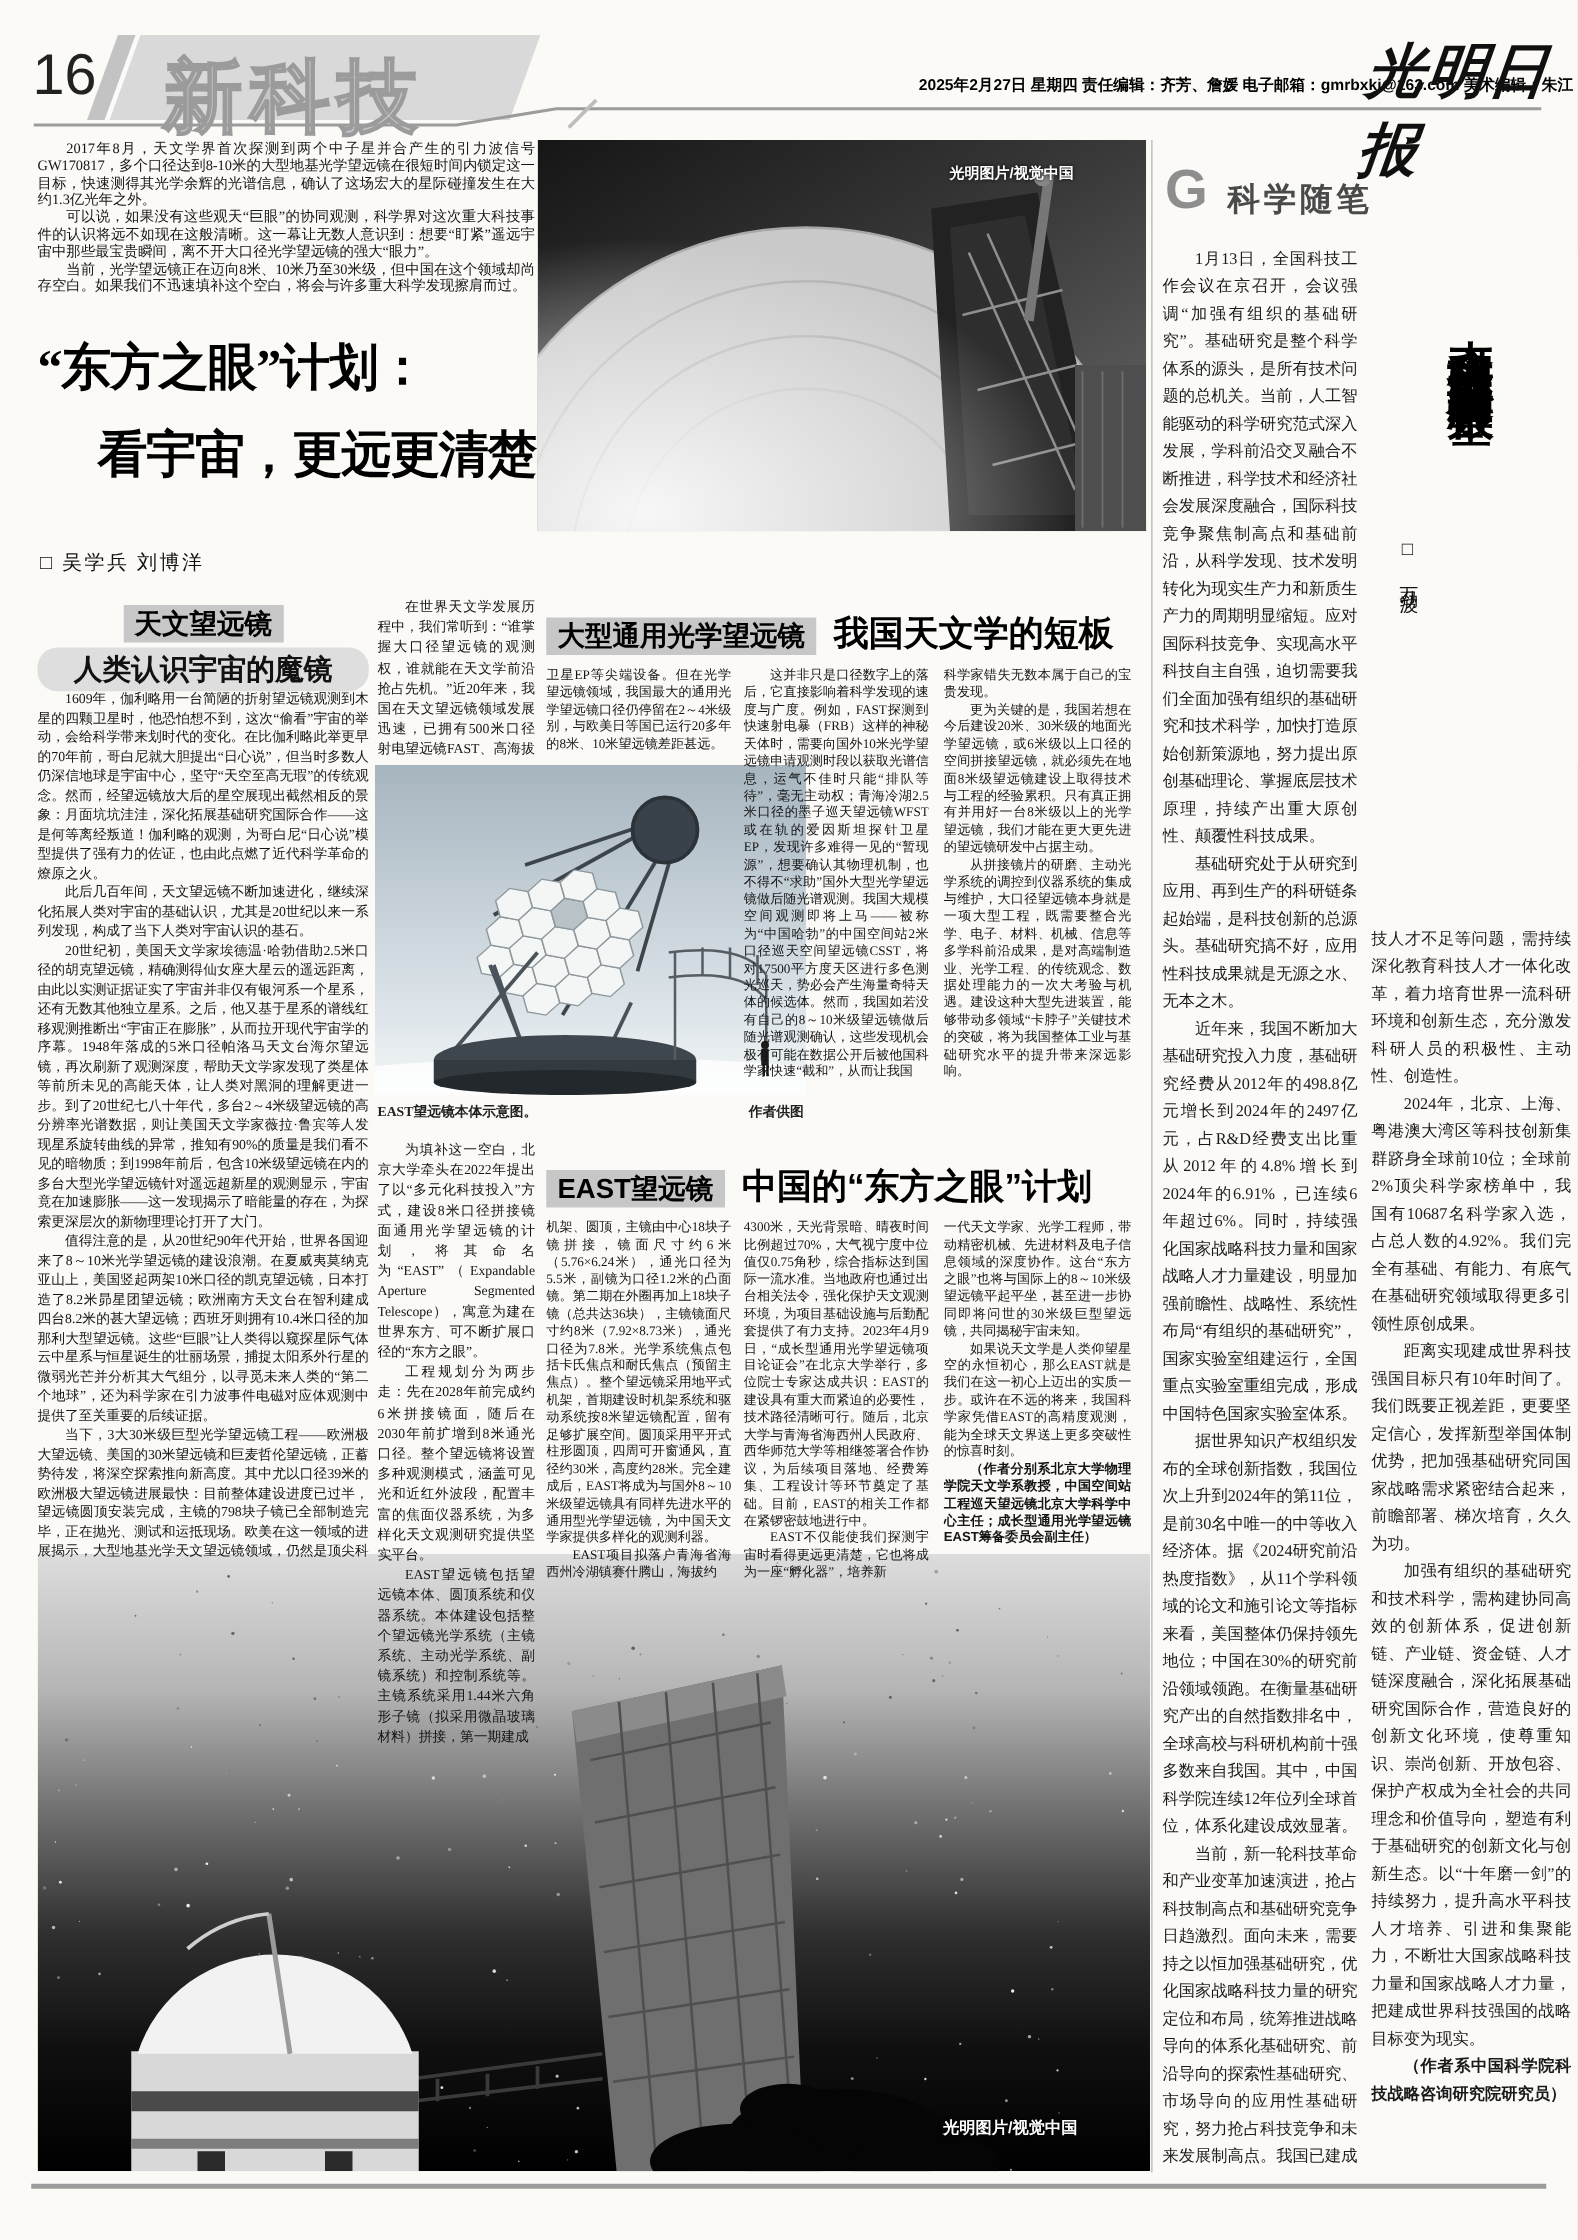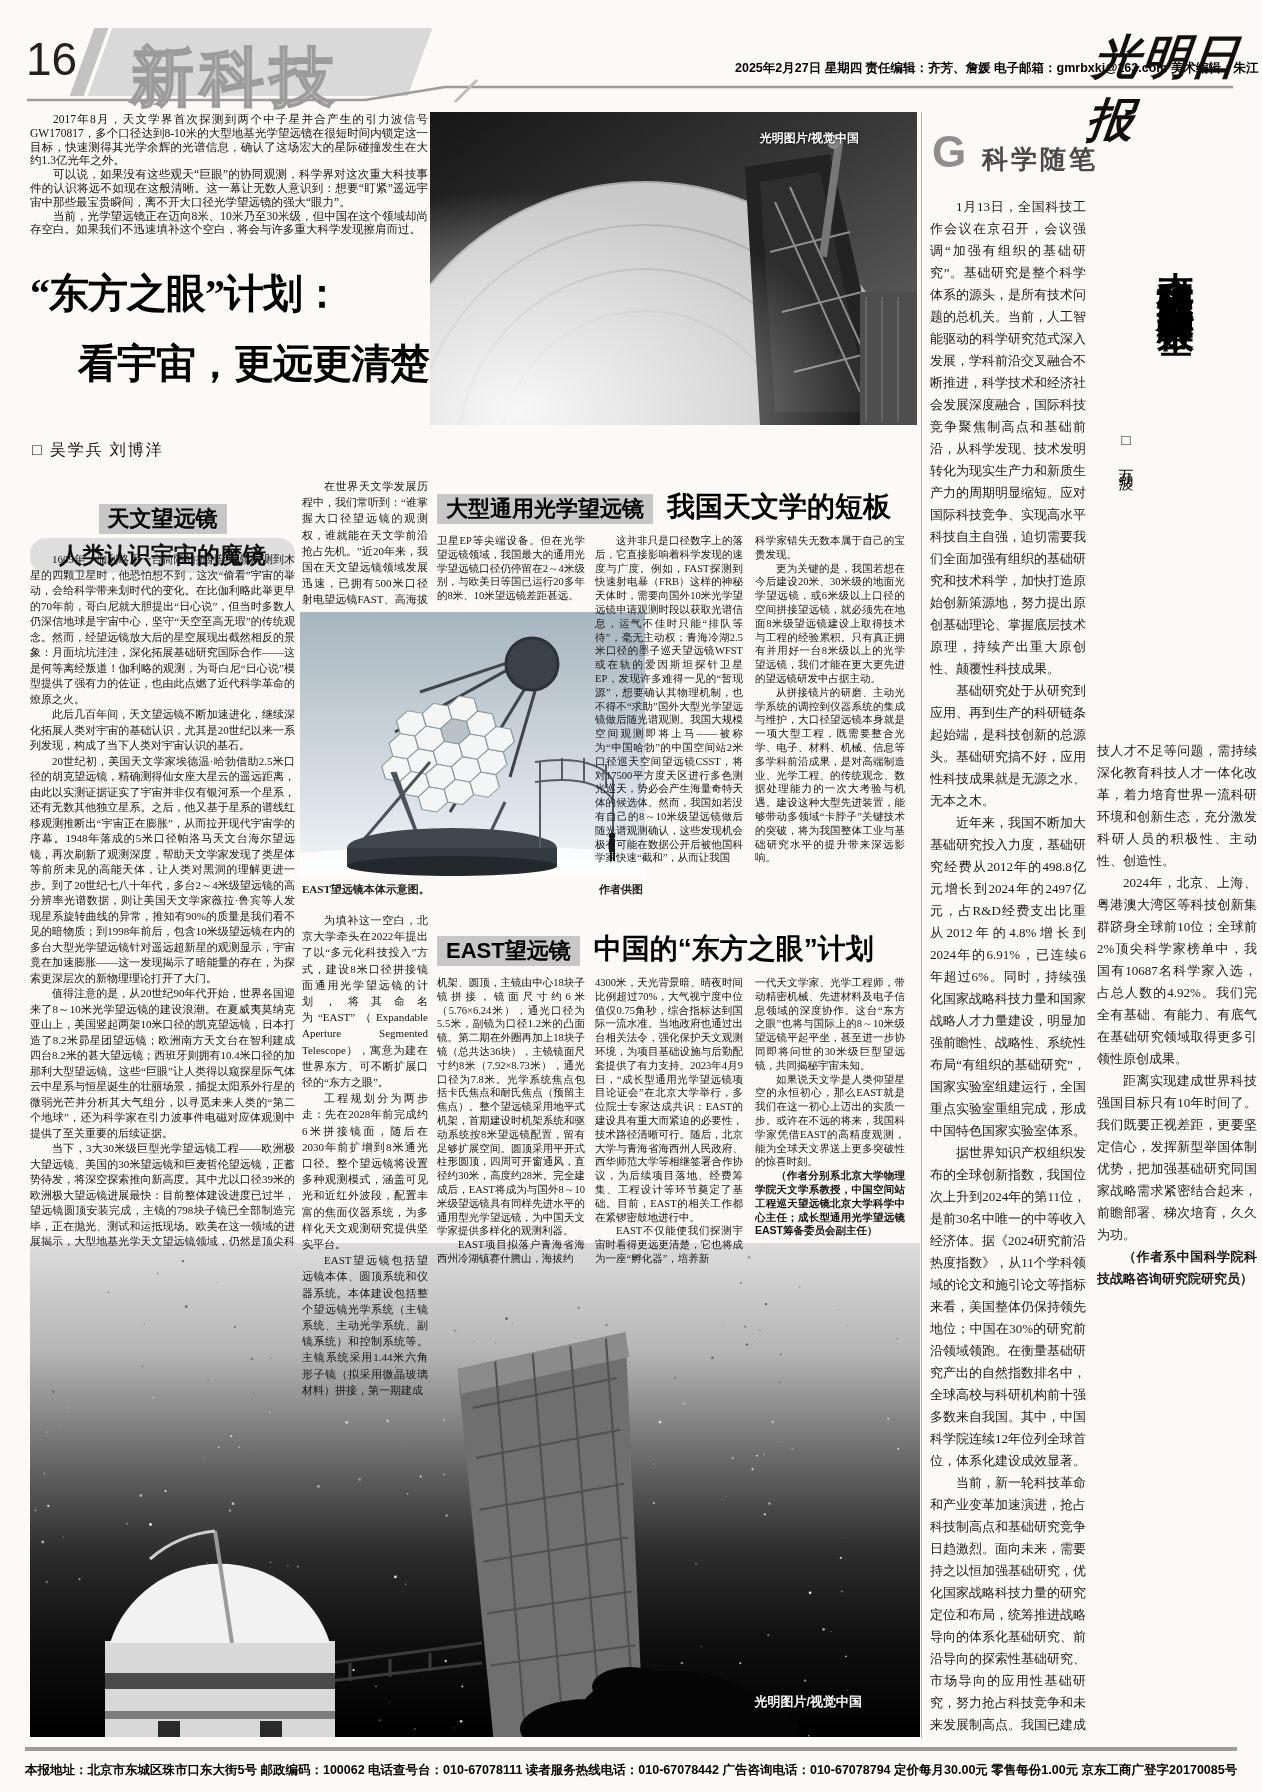--- a/index.html
+++ b/index.html
@@ -108,21 +108,21 @@
   <div class="col c-intro" style="left:30px;top:113px;width:398px;height:148px;">
     <p>2017年8月，天文学界首次探测到两个中子星并合产生的引力波信号GW170817，多个口径达到8-10米的大型地基光学望远镜在很短时间内锁定这一目标，快速测得其光学余辉的光谱信息，确认了这场宏大的星际碰撞发生在大约1.3亿光年之外。</p>
     <p>可以说，如果没有这些观天“巨眼”的协同观测，科学界对这次重大科技事件的认识将远不如现在这般清晰。这一幕让无数人意识到：想要“盯紧”遥远宇宙中那些最宝贵瞬间，离不开大口径光学望远镜的强大“眼力”。</p>
     <p>当前，光学望远镜正在迈向8米、10米乃至30米级，但中国在这个领域却尚存空白。如果我们不迅速填补这个空白，将会与许多重大科学发现擦肩而过。</p>
   </div>
 
   <div class="abs headline" style="left:30px;top:266px;">“东方之眼”计划：</div>
   <div class="abs headline" style="left:78px;top:336px;">看宇宙，更远更清楚</div>
   <div class="abs authors" style="left:32px;top:440px;">□  吴学兵   刘博洋</div>
 
-  <div class="abs" style="left:30px;top:504px;width:265px;text-align:center;">
+  <div class="abs" style="left:30px;top:484px;width:265px;text-align:center;">
     <span class="sec-tag">天文望远镜</span>
     <div class="sec1-title-box">人类认识宇宙的魔镜</div>
   </div>
 
   <div class="col c-one" style="left:30px;top:552px;width:265px;height:694px;z-index:2;">
     <p>1609年，伽利略用一台简陋的折射望远镜观测到木星的四颗卫星时，他恐怕想不到，这次“偷看”宇宙的举动，会给科学带来划时代的变化。在比伽利略此举更早的70年前，哥白尼就大胆提出“日心说”，但当时多数人仍深信地球是宇宙中心，坚守“天空至高无瑕”的传统观念。然而，经望远镜放大后的星空展现出截然相反的景象：月面坑坑洼洼，深化拓展基础研究国际合作——这是何等离经叛道！伽利略的观测，为哥白尼“日心说”模型提供了强有力的佐证，也由此点燃了近代科学革命的燎原之火。</p>
     <p>此后几百年间，天文望远镜不断加速进化，继续深化拓展人类对宇宙的基础认识，尤其是20世纪以来一系列发现，构成了当下人类对宇宙认识的基石。</p>
     <p>20世纪初，美国天文学家埃德温·哈勃借助2.5米口径的胡克望远镜，精确测得仙女座大星云的遥远距离，由此以实测证据证实了宇宙并非仅有银河系一个星系，还有无数其他独立星系。之后，他又基于星系的谱线红移观测推断出“宇宙正在膨胀”，从而拉开现代宇宙学的序幕。1948年落成的5米口径帕洛马天文台海尔望远镜，再次刷新了观测深度，帮助天文学家发现了类星体等前所未见的高能天体，让人类对黑洞的理解更进一步。到了20世纪七八十年代，多台2～4米级望远镜的高分辨率光谱数据，则让美国天文学家薇拉·鲁宾等人发现星系旋转曲线的异常，推知有90%的质量是我们看不见的暗物质；到1998年前后，包含10米级望远镜在内的多台大型光学望远镜针对遥远超新星的观测显示，宇宙竟在加速膨胀——这一发现揭示了暗能量的存在，为探索更深层次的新物理理论打开了大门。</p>
     <p>值得注意的是，从20世纪90年代开始，世界各国迎来了8～10米光学望远镜的建设浪潮。在夏威夷莫纳克亚山上，美国竖起两架10米口径的凯克望远镜，日本打造了8.2米昴星团望远镜；欧洲南方天文台在智利建成四台8.2米的甚大望远镜；西班牙则拥有10.4米口径的加那利大型望远镜。这些“巨眼”让人类得以窥探星际气体云中星系与恒星诞生的壮丽场景，捕捉太阳系外行星的微弱光芒并分析其大气组分，以寻觅未来人类的“第二个地球”，还为科学家在引力波事件电磁对应体观测中提供了至关重要的后续证据。</p>
     <p>当下，3大30米级巨型光学望远镜工程——欧洲极大望远镜、美国的30米望远镜和巨麦哲伦望远镜，正蓄势待发，将深空探索推向新高度。其中尤以口径39米的欧洲极大望远镜进展最快：目前整体建设进度已过半，望远镜圆顶安装完成，主镜的798块子镜已全部制造完毕，正在抛光、测试和运抵现场。欧美在这一领域的进展揭示，大型地基光学天文望远镜领域，仍然是顶尖科技强国群雄逐鹿的科学高地。</p>
@@ -494,19 +494,19 @@
     <p>当前，新一轮科技革命和产业变革加速演进，抢占科技制高点和基础研究竞争日趋激烈。面向未来，需要持之以恒加强基础研究，优化国家战略科技力量的研究定位和布局，统筹推进战略导向的体系化基础研究、前沿导向的探索性基础研究、市场导向的应用性基础研究，努力抢占科技竞争和未来发展制高点。我国已建成世界上规模最大的科技人才队伍和科技创新体系，科技创新正在从“跟踪学习”向“原创引领”转变、从“量的积累”向“质的飞跃”迈进、从“点的突破”向“系统能力提升”跃升，这是产生世界级科学大师、顶尖科学人才、卓越科学人才、科学英才以及引领性标志性科学发现、科学思想和原创理论的基础。我国针对原始创新能力相对薄弱、一些关键核心技术仍然受制于人、顶尖科</p>
   </div>
 
   <div class="abs v-title" style="left:1150px;top:242px;height:480px;">夯实科技强国建设的科学根基</div>
   <div class="abs v-author" style="left:1116px;top:432px;height:130px;">□ 万劲波</div>
 
   <div class="col c-kai" style="left:1097px;top:740px;width:160px;height:996px;">
     <p class="noind">技人才不足等问题，需持续深化教育科技人才一体化改革，着力培育世界一流科研环境和创新生态，充分激发科研人员的积极性、主动性、创造性。</p>
     <p>2024年，北京、上海、粤港澳大湾区等科技创新集群跻身全球前10位；全球前2%顶尖科学家榜单中，我国有10687名科学家入选，占总人数的4.92%。我们完全有基础、有能力、有底气在基础研究领域取得更多引领性原创成果。</p>
     <p>距离实现建成世界科技强国目标只有10年时间了。我们既要正视差距，更要坚定信心，发挥新型举国体制优势，把加强基础研究同国家战略需求紧密结合起来，前瞻部署、梯次培育，久久为功。</p>
+    <p>加强有组织的基础研究和技术科学，需构建协同高效的创新体系，促进创新链、产业链、资金链、人才链深度融合，深化拓展基础研究国际合作，营造良好的创新文化环境，使尊重知识、崇尚创新、开放包容、保护产权成为全社会的共同理念和价值导向，塑造有利于基础研究的创新文化与创新生态。以“十年磨一剑”的持续努力，提升高水平科技人才培养、引进和集聚能力，不断壮大国家战略科技力量和国家战略人才力量，把建成世界科技强国的战略目标变为现实。</p>
     <p class="bold-note">（作者系中国科学院科技战略咨询研究院研究员）</p>
   </div>
 
   <div class="footer-rule" style="left:25px;top:1747px;width:1212px;height:4px;"></div>
-  <div class="abs footer-text" style="left:25px;top:1762px;">本报地址：北京市东城区珠市口东大街5号   邮政编码：100062   电话查号台：010-67078111   读者服务热线电话：010-67078442   广告咨询电话：010-67078794   定价每月30.00元   零售每份1.00元   京东工商广登字20170085号</div>
 
 </div>
 
 </body></html>

